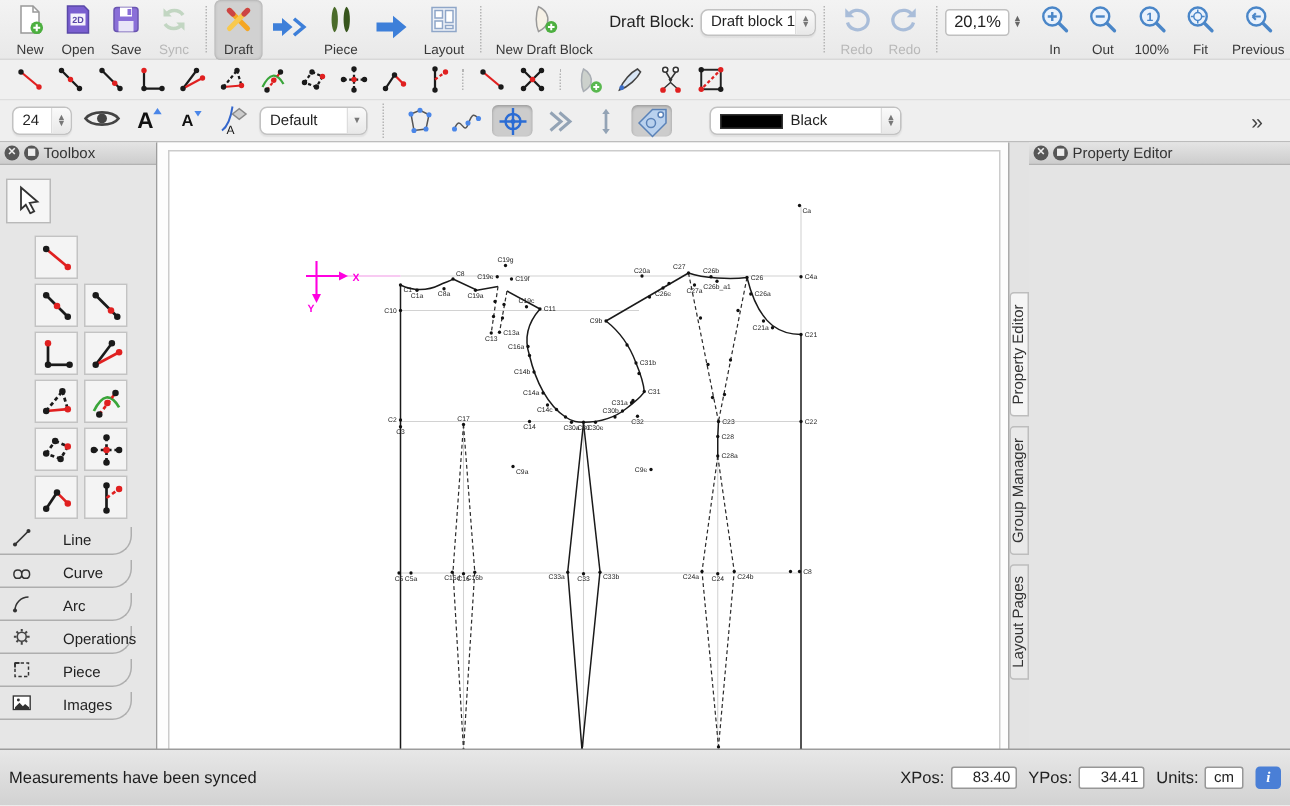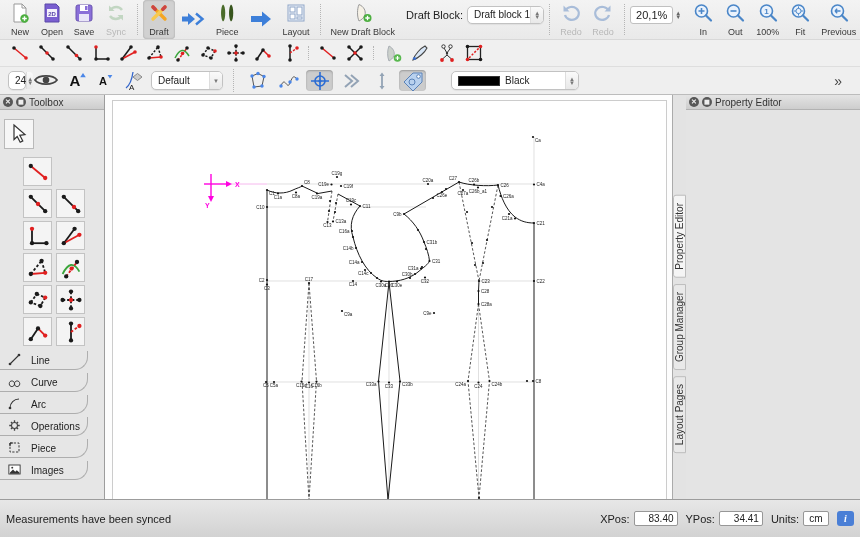--- a/index.html
+++ b/index.html
@@ -31,21 +31,21 @@
   
   .main{position:absolute;top:95px;left:0;right:0;bottom:25px;display:flex;}
   .panel-hdr{height:15px;background:linear-gradient(#e4e4e4,#cdcdcd);border-bottom:1px solid #b2b2b2;display:flex;align-items:center;padding:0 3px;gap:3px;flex:none;}
   .panel-hdr .title{flex:1;text-align:left;font-size:10px;color:#333;}
   .winbtn{width:10px;height:10px;border-radius:50%;background:#575757;color:#eee;font-size:7px;line-height:10px;text-align:center;font-weight:bold;flex:none;}
   .toolbox{width:105px;background:#e6e6e6;border-right:1px solid #9d9d9d;display:flex;flex-direction:column;}
   .cursor-btn{width:30px;height:30px;margin:9px 0 0 4px;background:#f6f6f6;border:1px solid #b9b9b9;display:flex;align-items:center;justify-content:center;}
   .sec-hdr{display:flex;align-items:center;gap:5px;font-size:10px;color:#222;padding:3px 0 3px 7px;border-bottom:1px solid #aeaeae;border-right:1px solid #aeaeae;border-bottom-right-radius:13px;width:88px;margin-top:12px;}
   .tool-grid{display:grid;grid-template-columns:30px 30px;gap:3px;padding:8px 0 2px 23px;}
   .tbox-btn{width:29px;height:29px;background:#f4f4f4;border:1px solid #c3c3c3;display:flex;align-items:center;justify-content:center;}
-  .sec-tab{display:flex;align-items:center;gap:9px;font-size:10px;color:#222;padding:2px 0 2px 7px;border-bottom:1px solid #aeaeae;border-right:1px solid #aeaeae;border-bottom-right-radius:13px;width:88px;margin-top:3px;height:19px;}
+  .sec-tab{display:flex;align-items:center;gap:20px;font-size:10px;color:#222;padding:2px 0 2px 7px;border-bottom:1px solid #aeaeae;border-right:1px solid #aeaeae;border-bottom-right-radius:13px;width:88px;margin-top:3px;height:19px;}
   .canvas{flex:1;position:relative;background:#fdfdfd;overflow:hidden;}
   .page{position:absolute;left:7px;top:5px;right:5px;bottom:4px;background:#fff;border:1px solid #cccccc;}
   svg.draw{position:absolute;left:0;top:0;width:100%;height:100%;}
   .tabstrip{width:14px;background:#e3e3e3;border-left:1px solid #ababab;display:flex;flex-direction:column;align-items:center;padding-top:100px;gap:6px;}
   .vtab{writing-mode:vertical-rl;transform:rotate(180deg);font-size:10px;color:#333;padding:7px 0;background:#e9e9e9;border:1px solid #bdbdbd;border-radius:0 3px 3px 0;line-height:11px;width:13px;}
   .vtab.selected{background:#f5f5f5;}
   .props{width:174px;background:#eaeaea;display:flex;flex-direction:column;}
   .props .body{flex:1;background:#e4e4e4;}
   
   .statusbar{position:absolute;left:0;right:0;bottom:0;height:38px;background:linear-gradient(#e7e7e7,#d2d2d2);border-top:1px solid #9c9c9c;display:flex;align-items:center;padding:0 6px;font-size:11px;}
@@ -381,21 +381,21 @@
           <circle cx="3.5" cy="3.5" r="1.8" fill="#1a1a1a"></circle>
           <circle cx="16.5" cy="3.5" r="1.8" fill="#e02020"></circle>
           <circle cx="3.5" cy="16.5" r="1.8" fill="#e02020"></circle>
           <circle cx="16.5" cy="16.5" r="1.8" fill="#1a1a1a"></circle>
         </svg>
       </div>
     </div>
 </div>
 
 <div class="tb3">
-  <div class="combo" style="width:18px">
+  <div class="combo" style="width:40px">
     <span>24</span>
     <span class="stepper">
         <span>▲</span>
         <span>▼</span>
       </span>
   </div>
   <span id="ico-eye"><svg width="26" height="18" viewBox="0 0 26 18">
         <path d="M2 9c4-5.5 18-5.5 22 0-4 5.5-18 5.5-22 0z" fill="none" stroke="#444" stroke-width="1.8"></path>
         <circle cx="13" cy="9" r="3.3" fill="#444"></circle>
       </svg></span>

